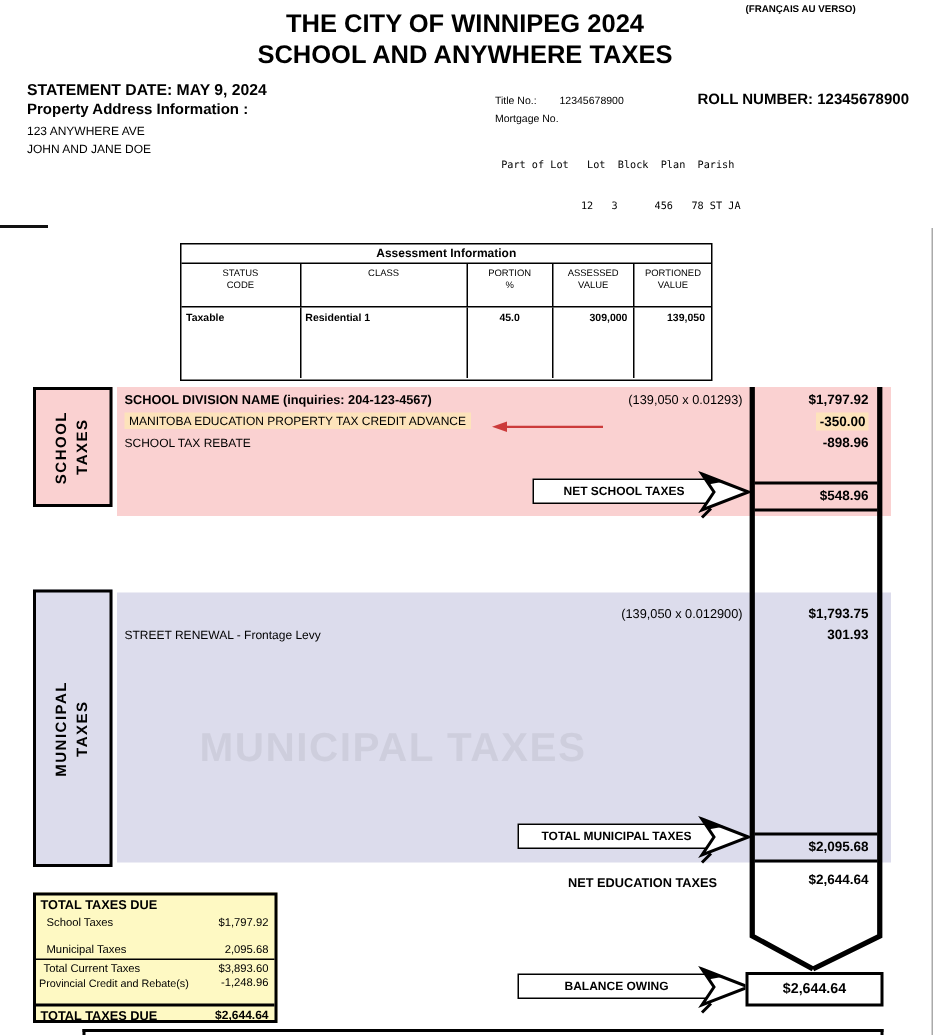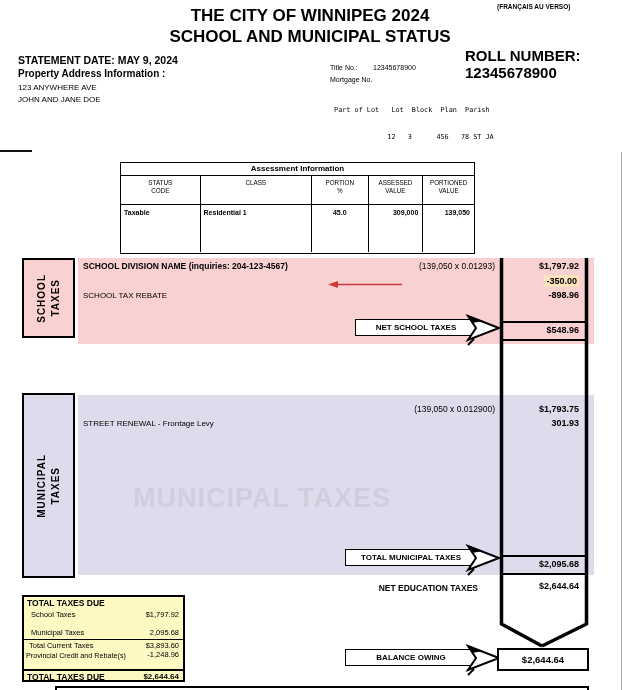--- a/index.html
+++ b/index.html
@@ -31,29 +31,29 @@
   .rowlabel{position:absolute;left:83px;font-size:8px;z-index:3;}
   .calc{position:absolute;left:380px;width:115px;text-align:right;font-size:8.5px;z-index:3;}
 </style>
 </head>
 <body>
 
 <div id="page">
 
   <div class="abs b c" style="left:100px;top:5px;width:420px;font-size:17px;line-height:21px;">
     <div>THE CITY OF WINNIPEG 2024</div>
-    <div>SCHOOL AND MUNICIPAL STATUS</div>
+    <div>SCHOOL AND ANYWHERE TAXES</div>
   </div>
   <div class="abs b" style="left:497px;top:3px;font-size:6.5px;">(FRANÇAIS AU VERSO)</div>
 
   <div class="abs b" style="left:18px;top:54px;font-size:10.5px;">STATEMENT DATE: MAY 9, 2024</div>
   <div class="abs b" style="left:18px;top:68px;font-size:10px;">Property Address Information :</div>
   <div class="abs" style="left:18px;top:83px;font-size:8px;">123 ANYWHERE AVE</div>
   <div class="abs" style="left:18px;top:95px;font-size:8px;">JOHN AND JANE DOE</div>
-  <div class="abs b" style="left:437px;top:47px;font-size:15px;padding-left:28px;">ROLL NUMBER: 12345678900</div>
+  <div class="abs b" style="left:437px;top:61px;font-size:10px;padding-left:28px;">ROLL NUMBER: 12345678900</div>
   <div class="abs" style="left:330px;top:64px;font-size:7px;">Title No.:</div>
   <div class="abs" style="left:373px;top:64px;font-size:7px;">12345678900</div>
   <div class="abs" style="left:330px;top:76px;font-size:7px;">Mortgage No.</div>
   <div class="abs mono" style="left:330px;top:88px;font-size:6.8px;line-height:9px;white-space:pre;">
     <div>Part of Lot   Lot  Block  Plan  Parish</div>
     <div>              12   3      456   78 ST JA</div>
   </div>
 
   <div class="abs" style="left:0;top:150px;width:32px;height:2px;background:#111;"></div>
   <div class="abs" style="left:621px;top:152px;width:1px;height:538px;background:#aaa;"></div>
@@ -101,20 +101,23 @@
   </div>
   <div class="vtab" style="top:393px;height:185px;background:#dcdcec;">
     <span>MUNICIPAL</span>
     <span>TAXES</span>
   </div>
 
   <div class="rowlabel b" style="top:261px;font-size:8.5px;">SCHOOL DIVISION NAME (inquiries: 204-123-4567)</div>
   <div class="calc" style="top:261px;">(139,050 x 0.01293)</div>
   <div class="amt" style="top:261px;">$1,797.92</div>
 
+  <div class="rowlabel" style="top:276px;">
+    <span style="background:#fde3bb;padding:1px 3px;">MANITOBA EDUCATION PROPERTY TAX CREDIT ADVANCE</span>
+  </div>
   <svg class="abs" style="left:328px;top:280px;width:74px;height:9px;" viewBox="0 0 74 9">
     <line x1="8" y1="4.5" x2="74" y2="4.5" stroke="#cc3b3b" stroke-width="1.5"></line>
     <polygon points="0,4.5 10,1 10,8" fill="#cc3b3b"></polygon>
   </svg>
   <div class="amt" style="top:276px;">
     <span style="background:#fde3bb;padding:1px 2px;">-350.00</span>
   </div>
 
   <div class="rowlabel" style="top:291px;">SCHOOL TAX REBATE</div>
   <div class="amt" style="top:290px;">-898.96</div>

